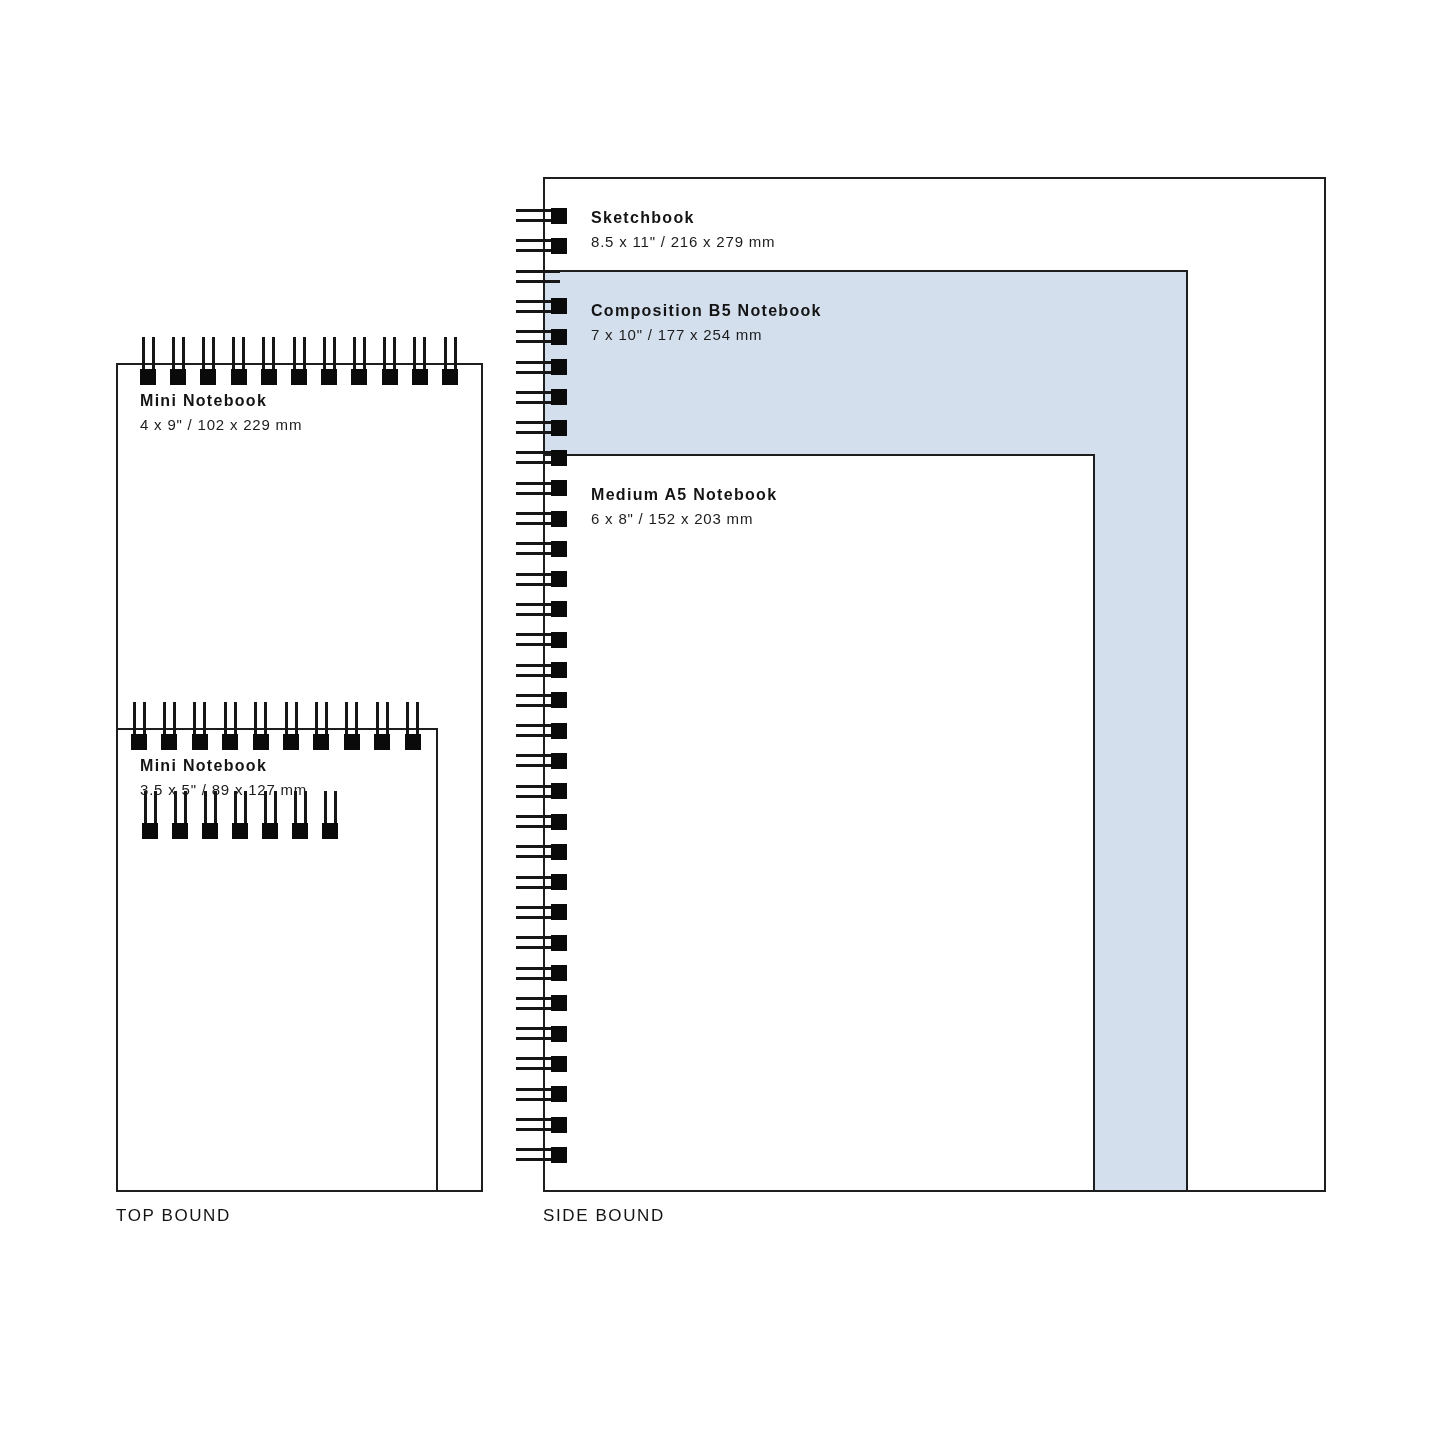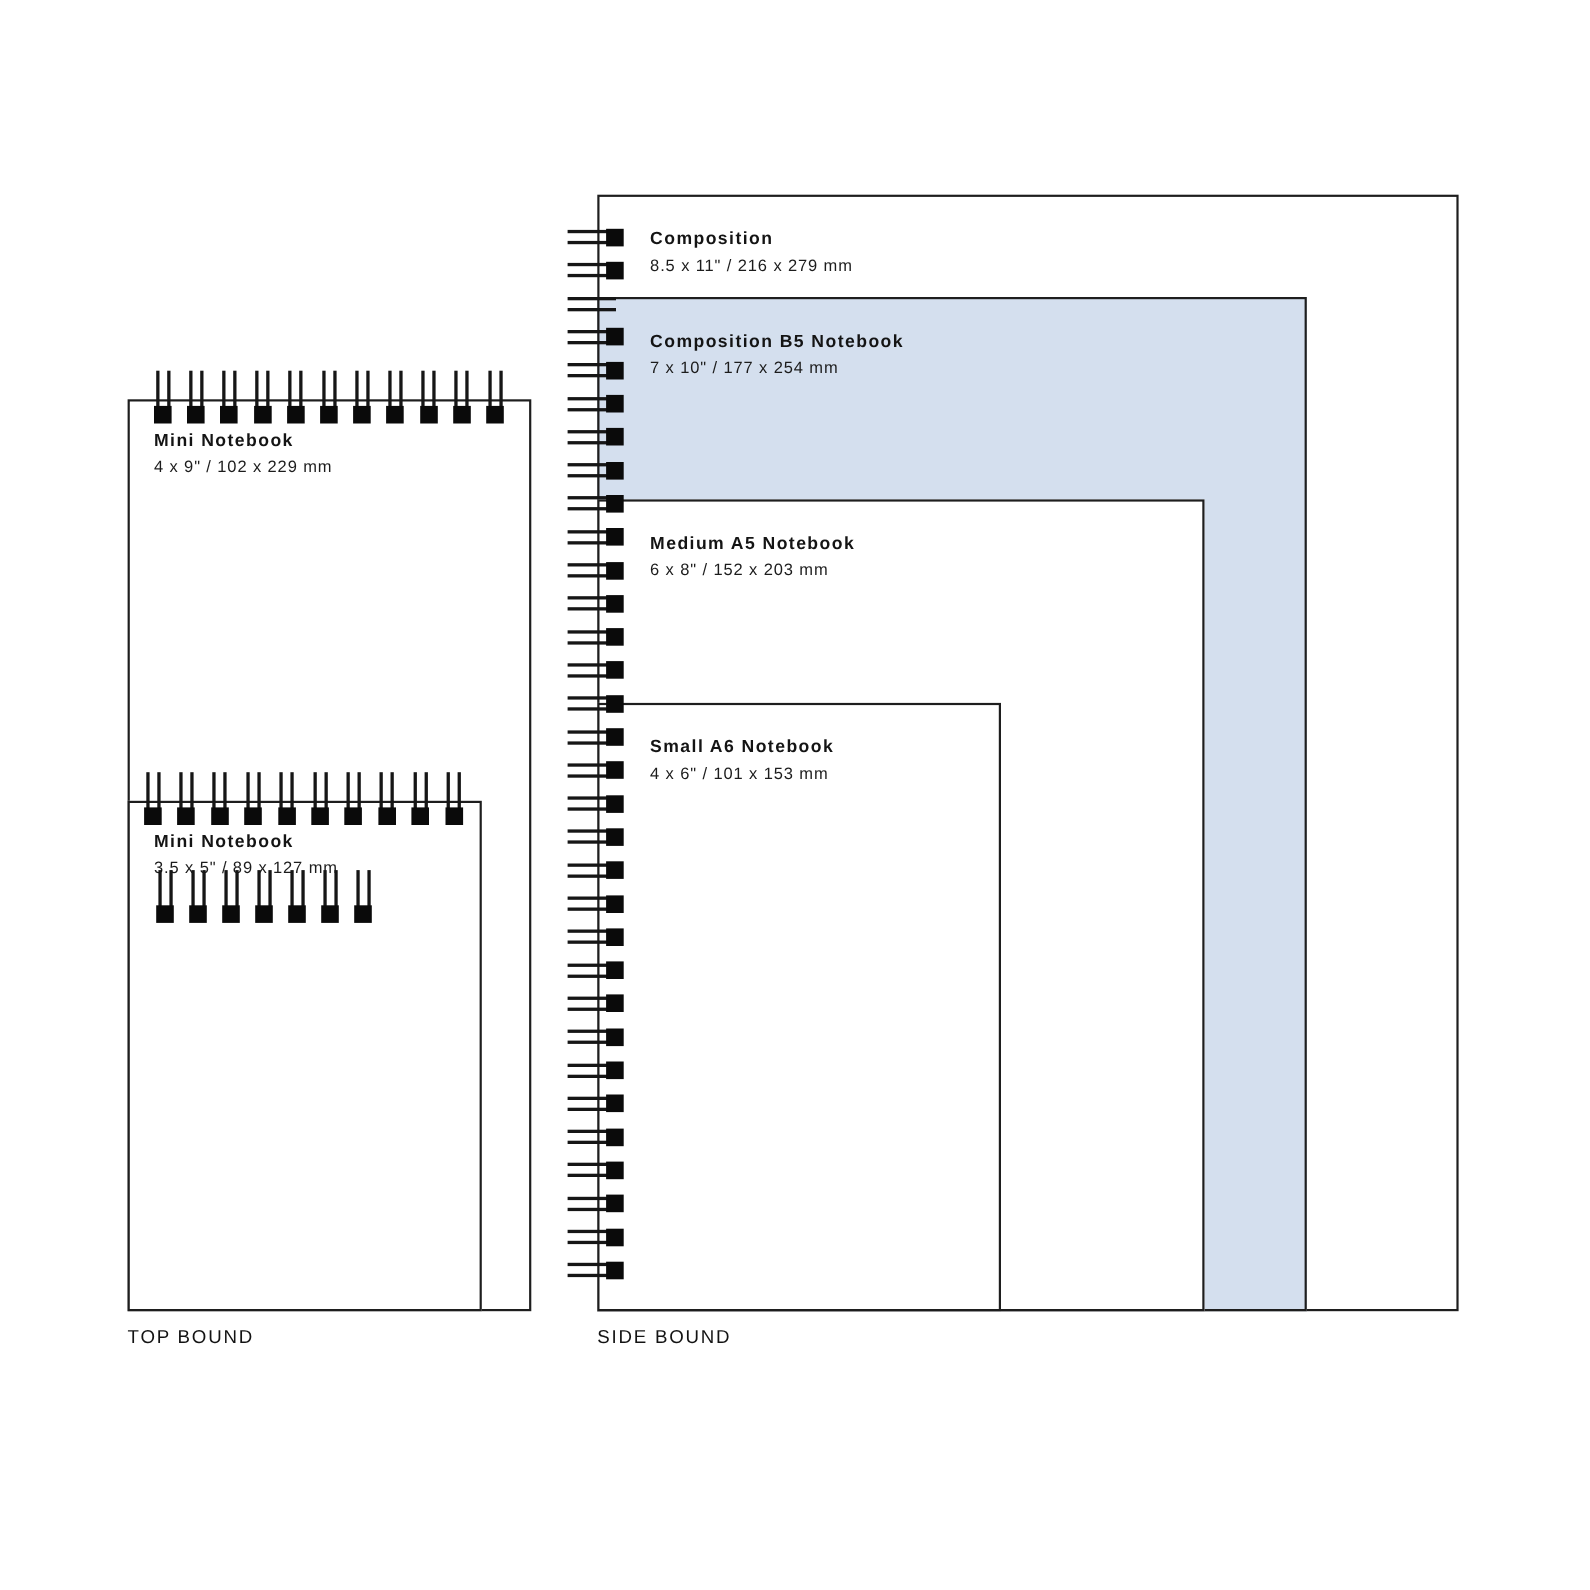--- a/index.html
+++ b/index.html
@@ -140,45 +140,39 @@
         <div class="square" style="left: 322px; top: 823px; width: 16px; height: 16px;"></div>
       </div>
 
     <div class="caption" style="left: 116px; top: 1206px;">TOP BOUND</div>
   </div>
 
   <div class="group group-side">
 
     <div class="notebook" style="left: 543px; top: 177px; width: 783px; height: 1015px; background: rgb(255, 255, 255);">
       <div class="nb-text">
-        <div class="nb-title">Composition</div>
+        <div class="nb-title">Sketchbook</div>
         <div class="nb-dims">8.5 x 11" / 216 x 279 mm</div>
       </div>
     </div>
 
     <div class="notebook" style="left: 543px; top: 270px; width: 645px; height: 922px; background: rgb(212, 223, 238);">
       <div class="nb-text">
         <div class="nb-title">Composition B5 Notebook</div>
         <div class="nb-dims">7 x 10" / 177 x 254 mm</div>
       </div>
     </div>
 
     <div class="notebook" style="left: 543px; top: 454px; width: 552px; height: 738px; background: rgb(255, 255, 255);">
       <div class="nb-text">
         <div class="nb-title">Medium A5 Notebook</div>
         <div class="nb-dims">6 x 8" / 152 x 203 mm</div>
       </div>
     </div>
 
-    <div class="notebook" style="left: 543px; top: 639px; width: 367px; height: 553px; background: rgb(255, 255, 255);">
-      <div class="nb-text">
-        <div class="nb-title">Small A6 Notebook</div>
-        <div class="nb-dims">4 x 6" / 101 x 153 mm</div>
-      </div>
-    </div>
 
     <div class="loops">
         <div class="wire" style="left: 516px; top: 209px; width: 44px; height: 3px;"></div>
         <div class="wire" style="left: 516px; top: 219px; width: 44px; height: 3px;"></div>
         <div class="square" style="left: 551px; top: 207.5px; width: 16px; height: 16px;"></div>
         <div class="wire" style="left: 516px; top: 239.3px; width: 44px; height: 3px;"></div>
         <div class="wire" style="left: 516px; top: 249.3px; width: 44px; height: 3px;"></div>
         <div class="square" style="left: 551px; top: 237.8px; width: 16px; height: 16px;"></div>
         <div class="wire" style="left: 516px; top: 269.6px; width: 44px; height: 3px;"></div>
         <div class="wire" style="left: 516px; top: 279.6px; width: 44px; height: 3px;"></div>

